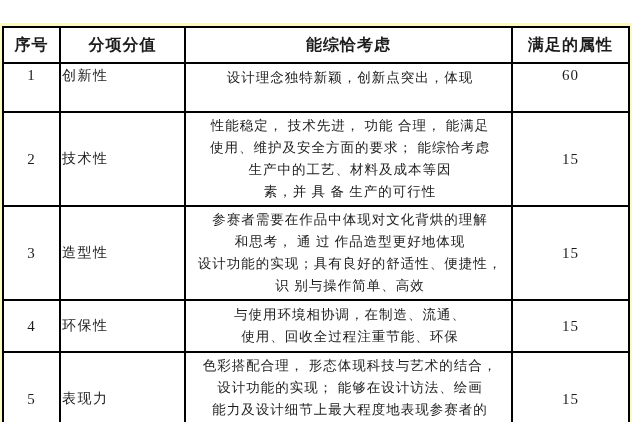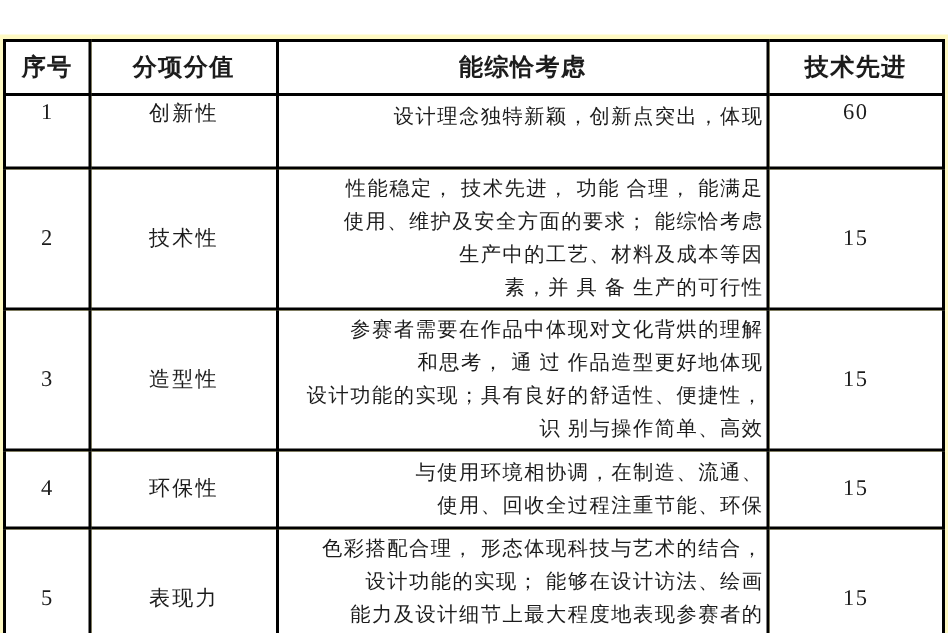--- a/index.html
+++ b/index.html
@@ -51,27 +51,27 @@
     text-align: center;
     vertical-align: middle;
   }
   td.no-cell, td.score-cell {
     text-align: center;
     vertical-align: middle;
     font-size: 15px;
     letter-spacing: 1px;
   }
   td.attr-cell {
-    text-align: center;
+    text-align: left;
     vertical-align: middle;
     font-size: 14px;
     letter-spacing: 1.5px;
   }
   td.criteria-cell {
-    text-align: right;
+    text-align: center;
     vertical-align: middle;
     font-size: 13.5px;
     line-height: 22px;
     letter-spacing: 1px;
     padding: 2px 2px 2px 5px;
     white-space: pre;
   }
   
   tr.r0 td {
     vertical-align: top;
@@ -87,21 +87,21 @@
       <col class="c-no">
       <col class="c-attr">
       <col class="c-criteria">
       <col class="c-score">
     </colgroup>
     <thead>
       <tr class="header-row">
         <th>序号</th>
         <th>分项分值</th>
         <th>能综恰考虑</th>
-        <th>技术先进</th>
+        <th>满足的属性</th>
       </tr>
     </thead>
     <tbody>
       <tr class="r0">
         <td class="no-cell">1</td>
         <td class="attr-cell">创新性</td>
         <td class="criteria-cell">设计理念独特新颖，创新点突出，体现</td>
         <td class="score-cell">60</td>
       </tr>
       <tr class="r1">

